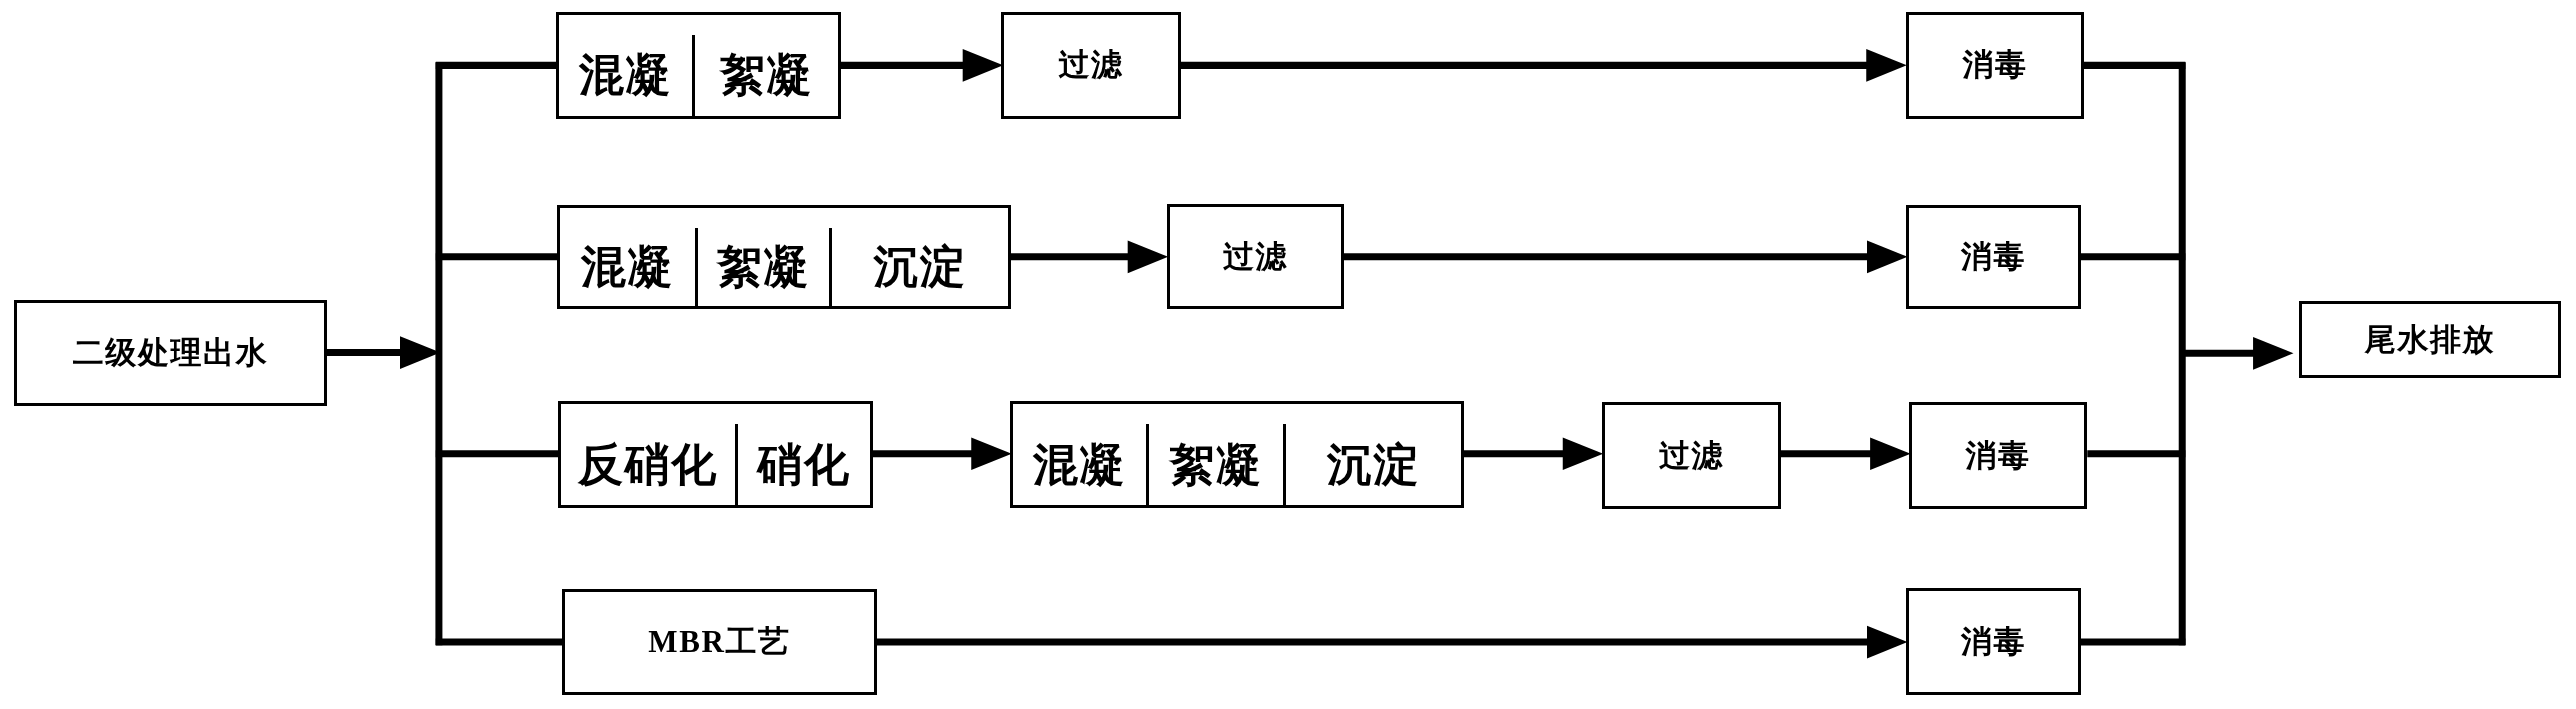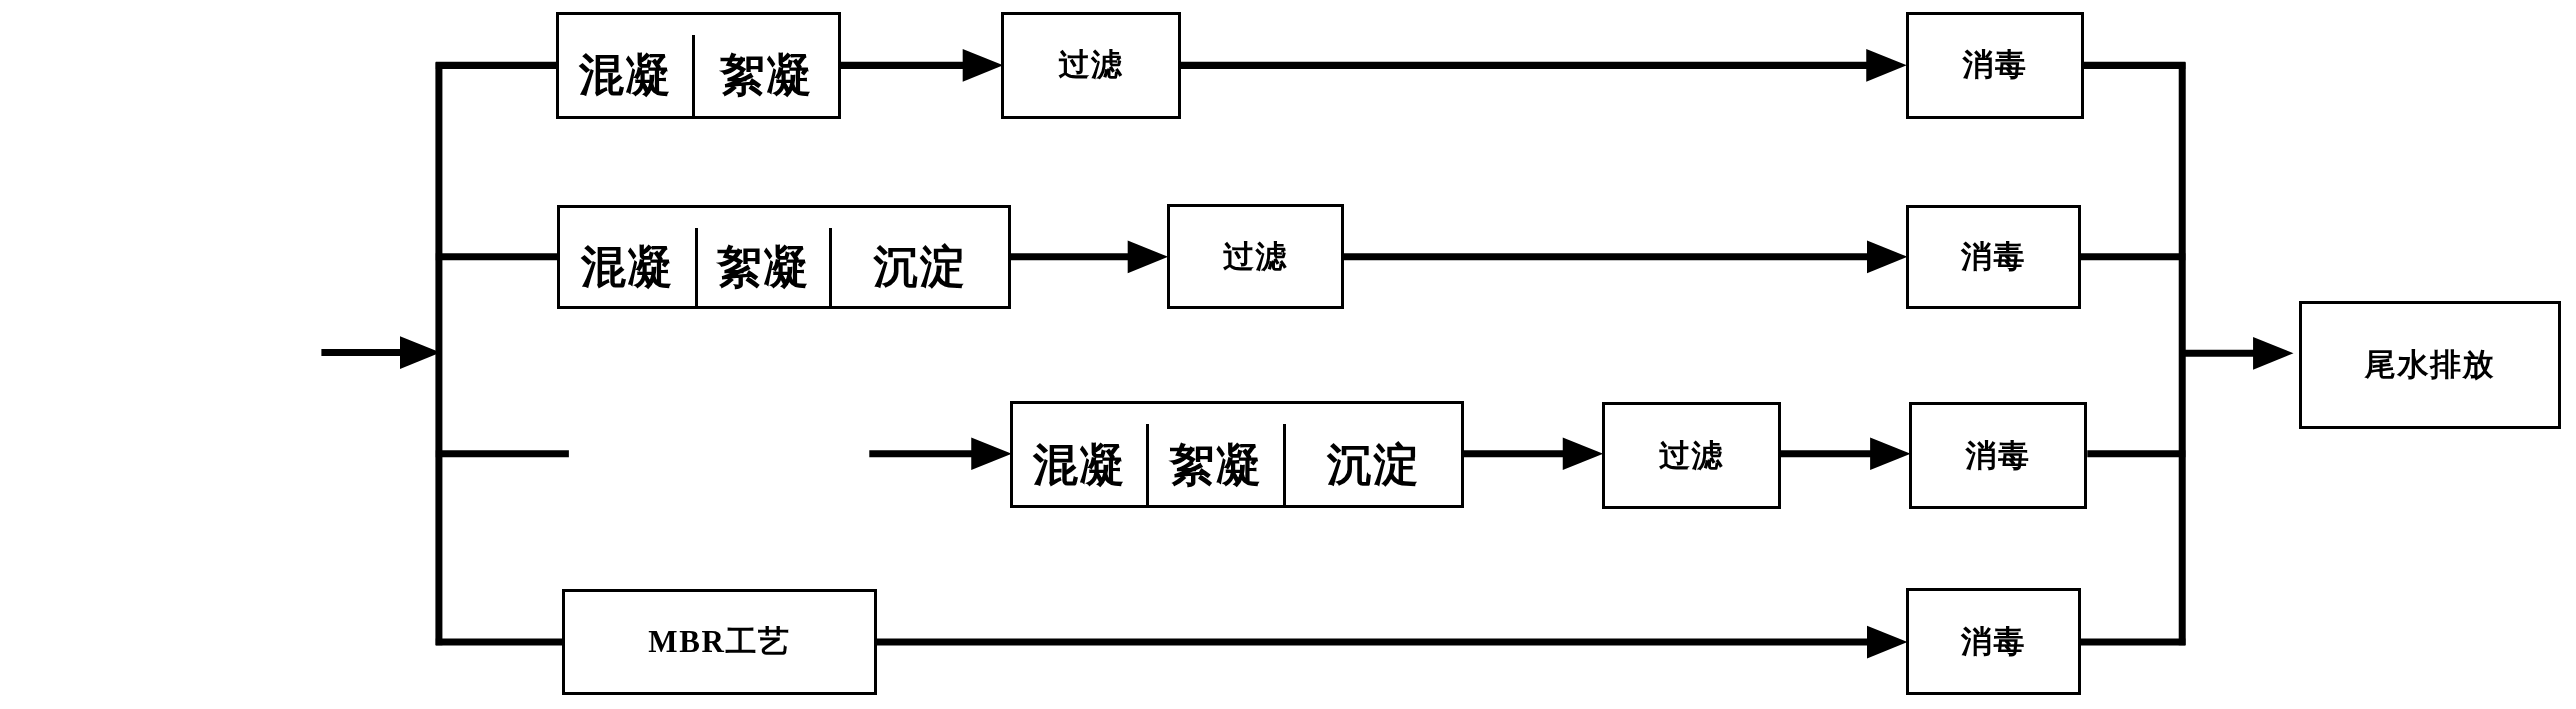--- a/index.html
+++ b/index.html
@@ -77,43 +77,48 @@
       <polygon points="1500,330 1448,309 1448,351"></polygon>
       <polygon points="2450,330 2398,309 2398,351"></polygon>
       <polygon points="1299,583 1247,562 1247,604"></polygon>
       <polygon points="2059,583 2007,562 2007,604"></polygon>
       <polygon points="2454,583 2402,562 2402,604"></polygon>
       <polygon points="2450,825 2398,804 2398,846"></polygon>
       <polygon points="2946,454 2894,433 2894,475"></polygon>
     </g>
   </svg>
 
+  <div class="node" style="left:14px;top:300px;width:313px;height:106px;">二级处理出水</div>
 
   <div class="stage" style="left:556px;top:11.7px;width:285px;height:107px;">
     <div class="cell" style="width:136px;">混凝</div>
     <div class="cell">絮凝</div>
   </div>
   <div class="node" style="left:1001px;top:11.7px;width:180px;height:107px;">过滤</div>
   <div class="node" style="left:1906px;top:11.7px;width:178px;height:107px;">消毒</div>
 
   <div class="stage" style="left:557px;top:205px;width:454px;height:104px;">
     <div class="cell" style="width:138px;">混凝</div>
     <div class="cell" style="width:134px;flex:none;">絮凝</div>
     <div class="cell">沉淀</div>
   </div>
   <div class="node" style="left:1167px;top:204px;width:177px;height:105px;">过滤</div>
   <div class="node" style="left:1906px;top:205px;width:175px;height:104px;">消毒</div>
 
+  <div class="stage" style="left:558px;top:401px;width:315px;height:107px;">
+    <div class="cell" style="width:177px;">反硝化</div>
+    <div class="cell">硝化</div>
+  </div>
   <div class="stage" style="left:1010px;top:401px;width:454px;height:107px;">
     <div class="cell" style="width:136px;">混凝</div>
     <div class="cell" style="width:137px;flex:none;">絮凝</div>
     <div class="cell">沉淀</div>
   </div>
   <div class="node" style="left:1602px;top:402px;width:179px;height:107px;">过滤</div>
   <div class="node" style="left:1909px;top:402px;width:178px;height:107px;">消毒</div>
 
   <div class="node" style="left:562px;top:589px;width:315px;height:106px;">MBR工艺</div>
   <div class="node" style="left:1906px;top:588px;width:175px;height:107px;">消毒</div>
 
-  <div class="node" style="left:2299px;top:301px;width:262px;height:128px;">尾水排放</div>
+  <div class="node" style="left:2299px;top:301px;width:262px;height:77px;">尾水排放</div>
 
 </div>
 
 
 </body></html>

